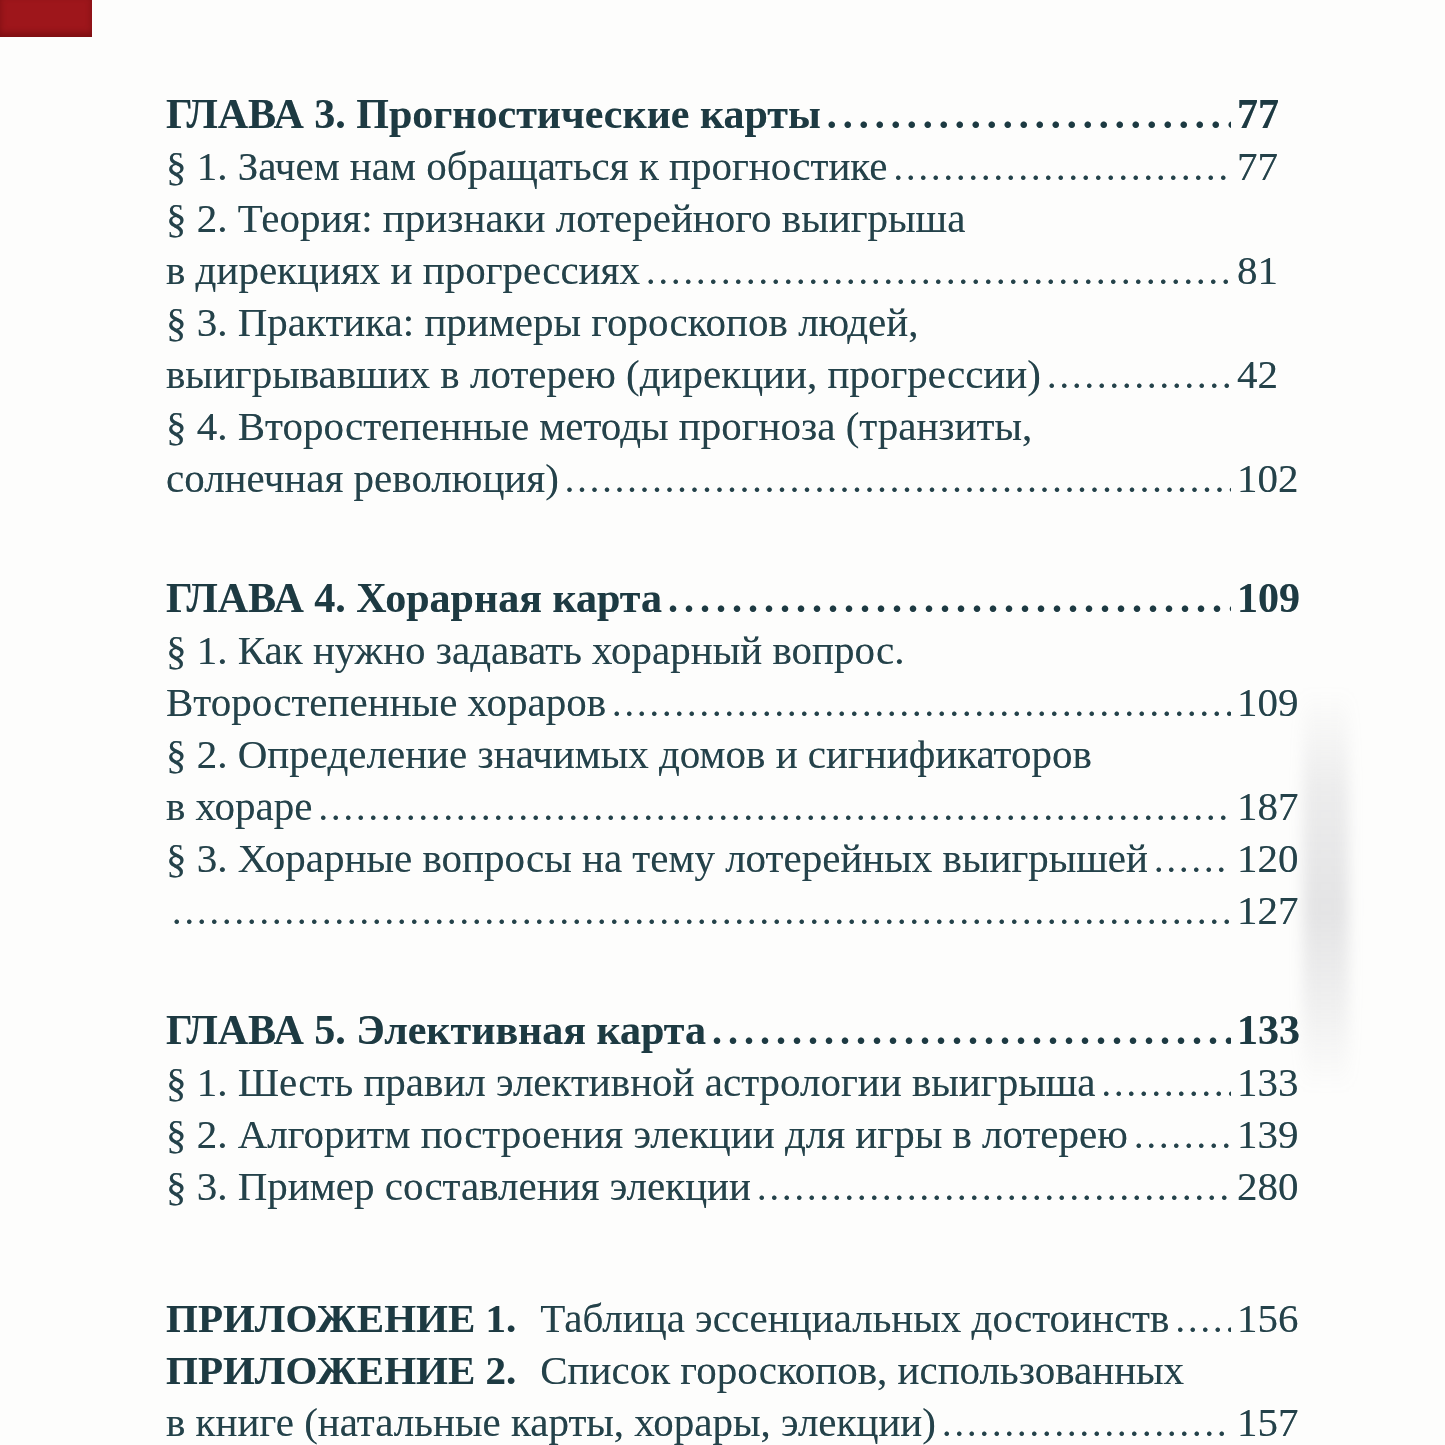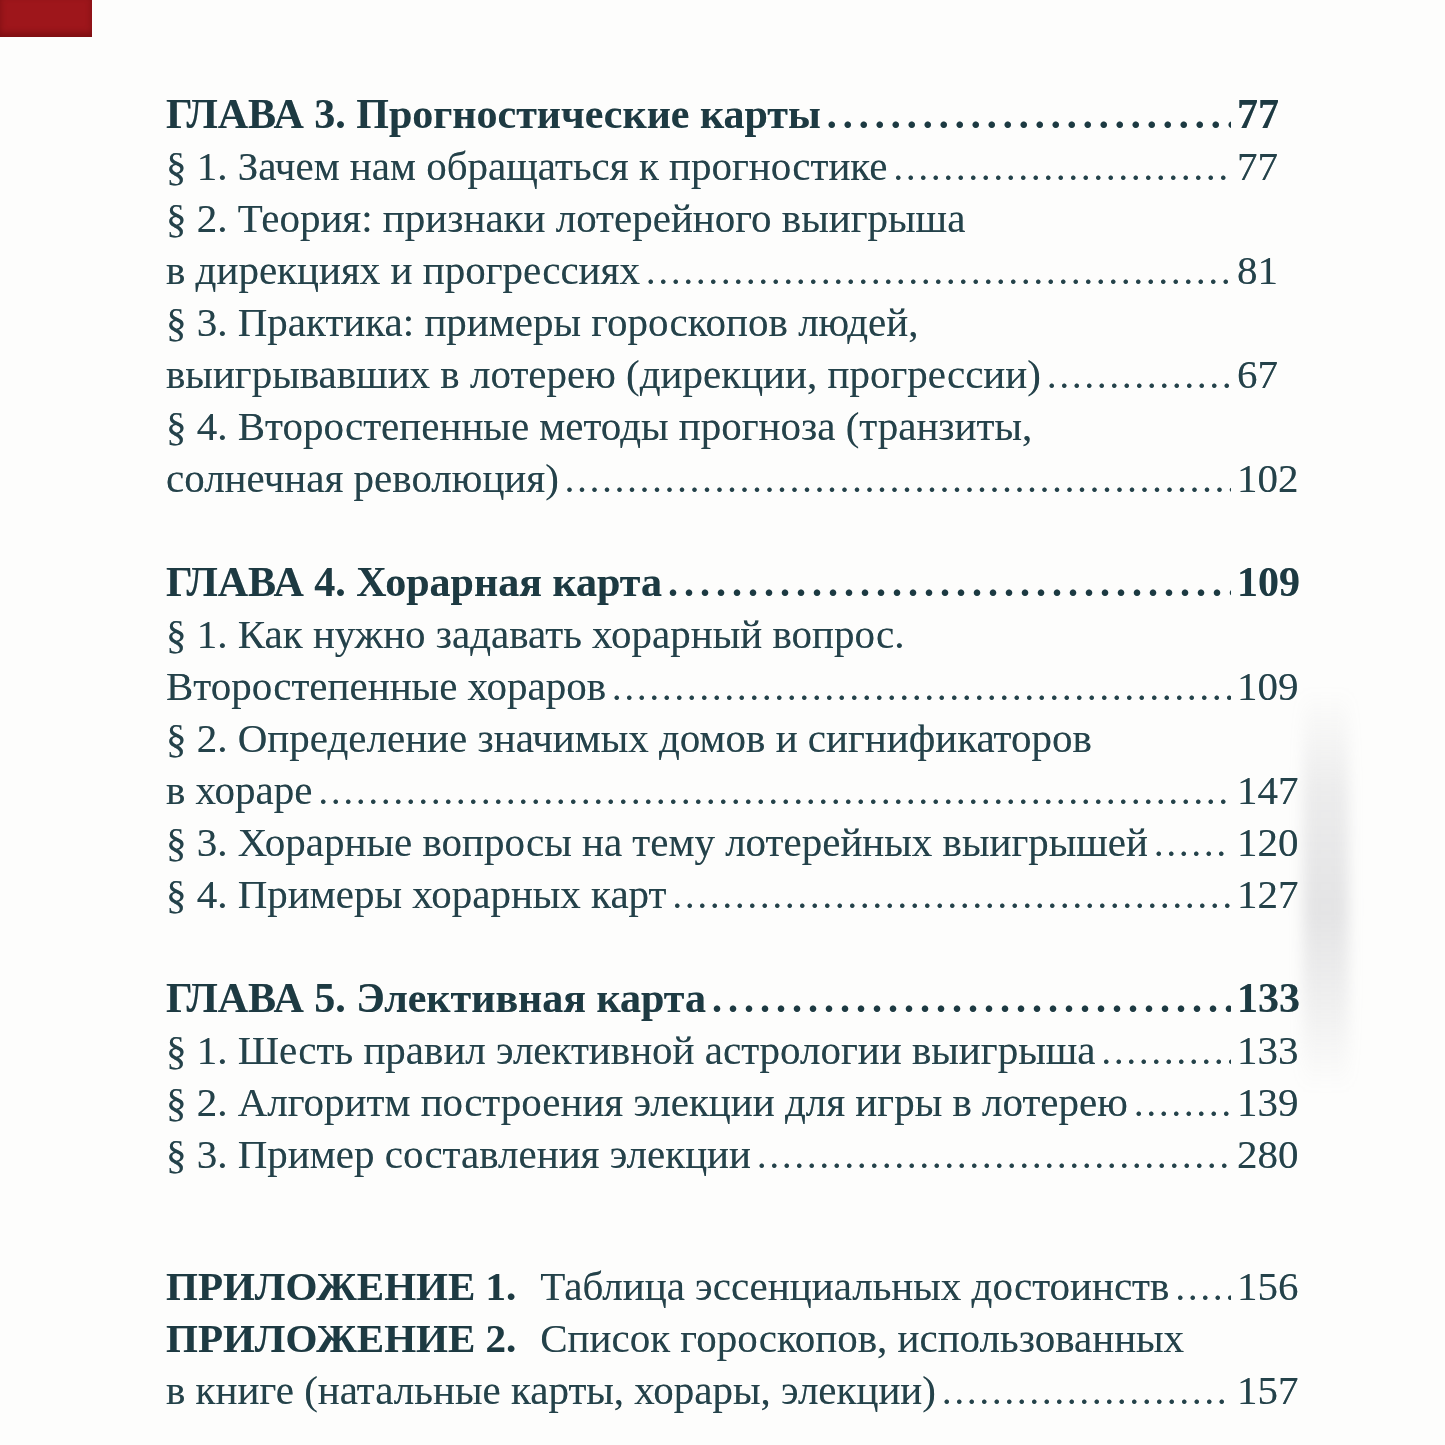--- a/index.html
+++ b/index.html
@@ -35,21 +35,21 @@
       rgba(150,150,158,.12) 80%,
       rgba(150,150,158,0) 100%);
     filter:blur(7px);
     pointer-events:none;
   }
   .toc{
     position:absolute;
     left:166px;top:88px;
     width:1137px;
   }
-  .section + .section{margin-top:52px;}
+  .section + .section{margin-top:68px;}
   .section.extra-gap{margin-top:80px;}
   .row{
     display:flex;
     align-items:baseline;
     height:52px;
     font-size:41px;
     line-height:52px;
     white-space:nowrap;
     text-shadow:0 0 .6px rgba(30,60,68,.45);
   }
@@ -103,21 +103,21 @@
   </div>
         <div class="row item">
 
     <span class="text">§ 3. Практика: примеры гороскопов людей,</span>
 
   </div>
         <div class="row item">
 
     <span class="text">выигрывавших в лотерею (дирекции, прогрессии)</span>
     <span class="leader">................................................................................................................................................................</span>
-    <span class="page-num">67</span>
+    <span class="page-num">42</span>
   </div>
         <div class="row item">
 
     <span class="text">§ 4. Второстепенные методы прогноза (транзиты,</span>
 
   </div>
         <div class="row item">
 
     <span class="text">солнечная революция)</span>
     <span class="leader">................................................................................................................................................................</span>
@@ -144,31 +144,30 @@
   </div>
         <div class="row item">
 
     <span class="text">§ 2. Определение значимых домов и сигнификаторов</span>
 
   </div>
         <div class="row item">
 
     <span class="text">в хораре</span>
     <span class="leader">................................................................................................................................................................</span>
-    <span class="page-num">147</span>
+    <span class="page-num">187</span>
   </div>
         <div class="row item">
 
     <span class="text">§ 3. Хорарные вопросы на тему лотерейных выигрышей</span>
     <span class="leader">................................................................................................................................................................</span>
     <span class="page-num">120</span>
   </div>
         <div class="row item">
 
-    <span class="text">§ 4. Примеры хорарных карт</span>
     <span class="leader">................................................................................................................................................................</span>
     <span class="page-num">127</span>
   </div>
       </section>
       <section class="section">
         <div class="row chapter">
 
     <span class="text">ГЛАВА 5. Элективная карта</span>
     <span class="leader">................................................................................................................................................................</span>
     <span class="page-num">133</span>

